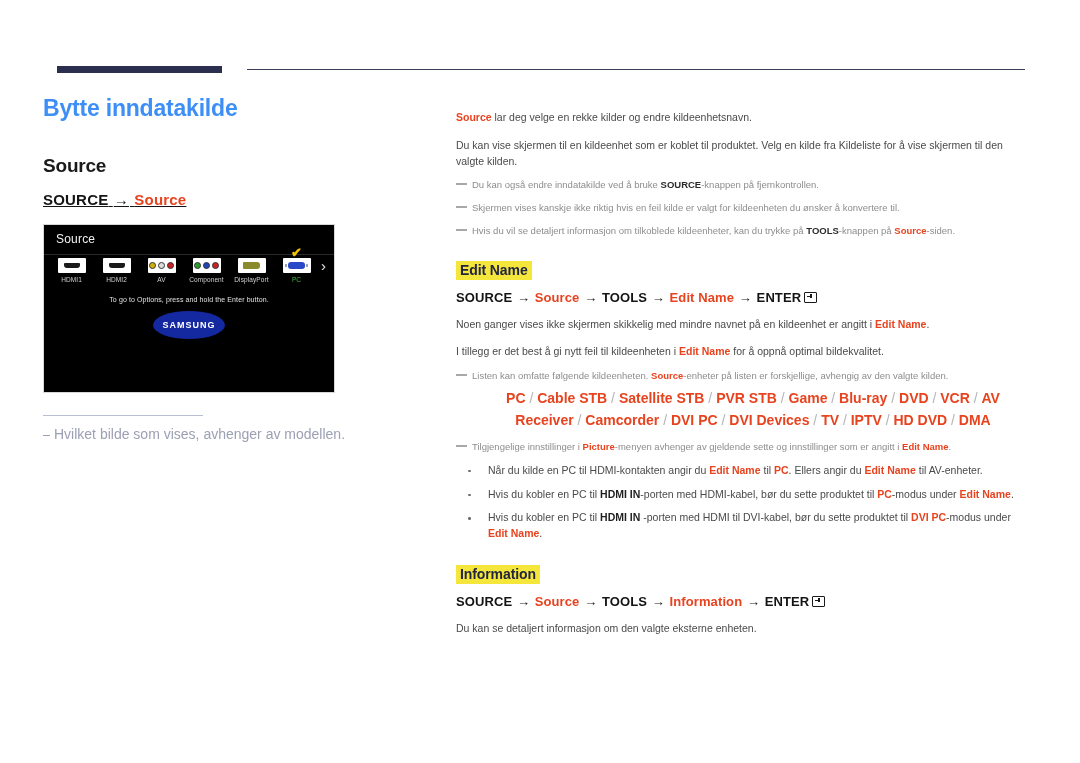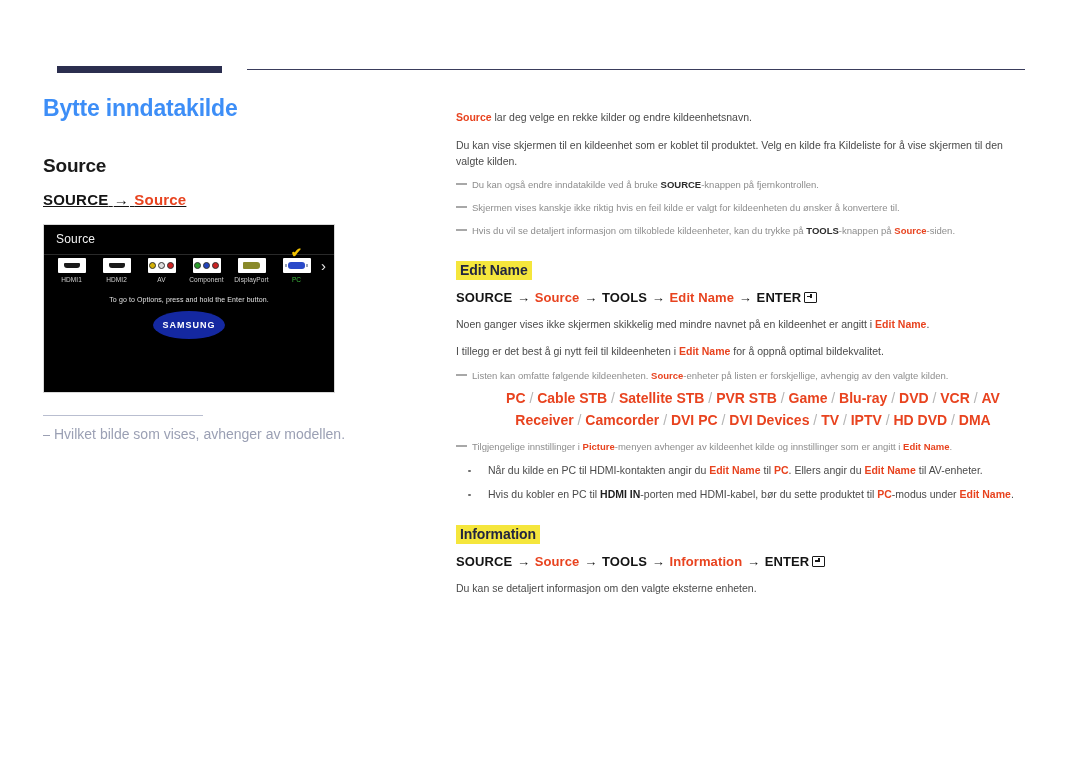--- a/index.html
+++ b/index.html
@@ -505,26 +505,27 @@
 
     <p class="note">
       <span class="dash"></span><span>Listen kan omfatte følgende kildeenheten. </span><span class="red">Source</span><span>-enheter på listen er forskjellige, avhengig av den valgte kilden.</span>
     </p>
 
     <p class="devlist">
       <span class="red">PC</span><span class="sep"> / </span><span class="red">Cable STB</span><span class="sep"> / </span><span class="red">Satellite STB</span><span class="sep"> / </span><span class="red">PVR STB</span><span class="sep"> / </span><span class="red">Game</span><span class="sep"> / </span><span class="red">Blu-ray</span><span class="sep"> / </span><span class="red">DVD</span><span class="sep"> / </span><span class="red">VCR</span><span class="sep"> / </span><span class="red">AV Receiver</span><span class="sep"> / </span><span class="red">Camcorder</span><span class="sep"> / </span><span class="red">DVI PC</span><span class="sep"> / </span><span class="red">DVI Devices</span><span class="sep"> / </span><span class="red">TV</span><span class="sep"> / </span><span class="red">IPTV</span><span class="sep"> / </span><span class="red">HD DVD</span><span class="sep"> / </span><span class="red">DMA</span>
     </p>
 
     <p class="note">
-      <span class="dash"></span><span>Tilgjengelige innstillinger i </span><span class="red">Picture</span><span>-menyen avhenger av kildeenhet kilde og innstillinger som er angitt i </span><span class="red">Edit Name</span><span>.</span>
+      <span class="dash"></span><span>Tilgjengelige innstillinger i </span><span class="red">Picture</span><span>-menyen avhenger av gjeldende sette og innstillinger som er angitt i </span><span class="red">Edit Name</span><span>.</span>
     </p>
 
     <ul class="bullets" id="bullet-list">
         <li><span>Når du kilde en PC til HDMI-kontakten angir du </span><span class="red">Edit Name</span><span> til </span><span class="red">PC</span><span>. Ellers angir du </span><span class="red">Edit Name</span><span> til AV-enheter.</span></li>
         <li><span>Hvis du kobler en PC til </span><span class="b">HDMI IN</span><span>-porten med HDMI-kabel, bør du sette produktet til </span><span class="red">PC</span><span>-modus under </span><span class="red">Edit Name</span><span>.</span></li>
+        <li><span>Hvis du kobler en PC til </span><span class="b">HDMI IN</span><span> -porten med HDMI til DVI-kabel, bør du sette produktet til </span><span class="red">DVI PC</span><span>-modus under </span><span class="red">Edit Name</span><span>.</span></li>
       </ul>
 
     
     <h2 class="yellow-head">Information</h2>
 
     <div class="path">
       <span>SOURCE</span>
       <span class="arrow">→</span>
       <span class="red">Source</span>
       <span class="arrow">→</span>

